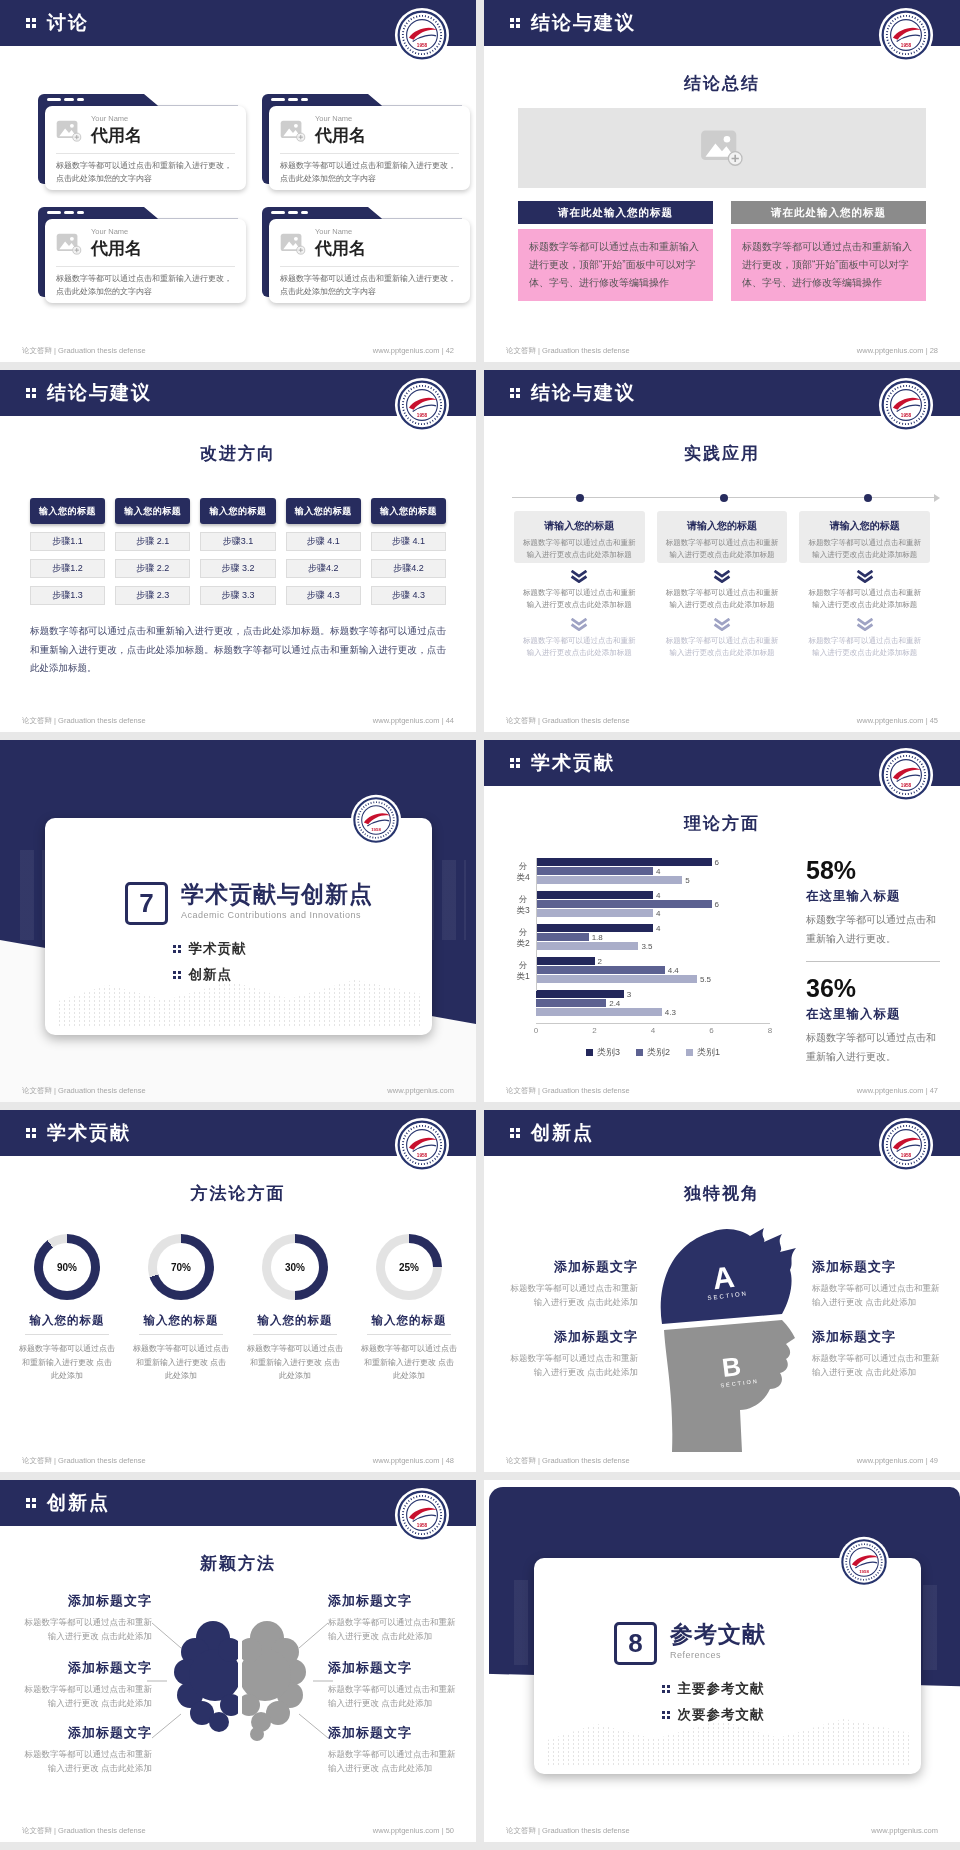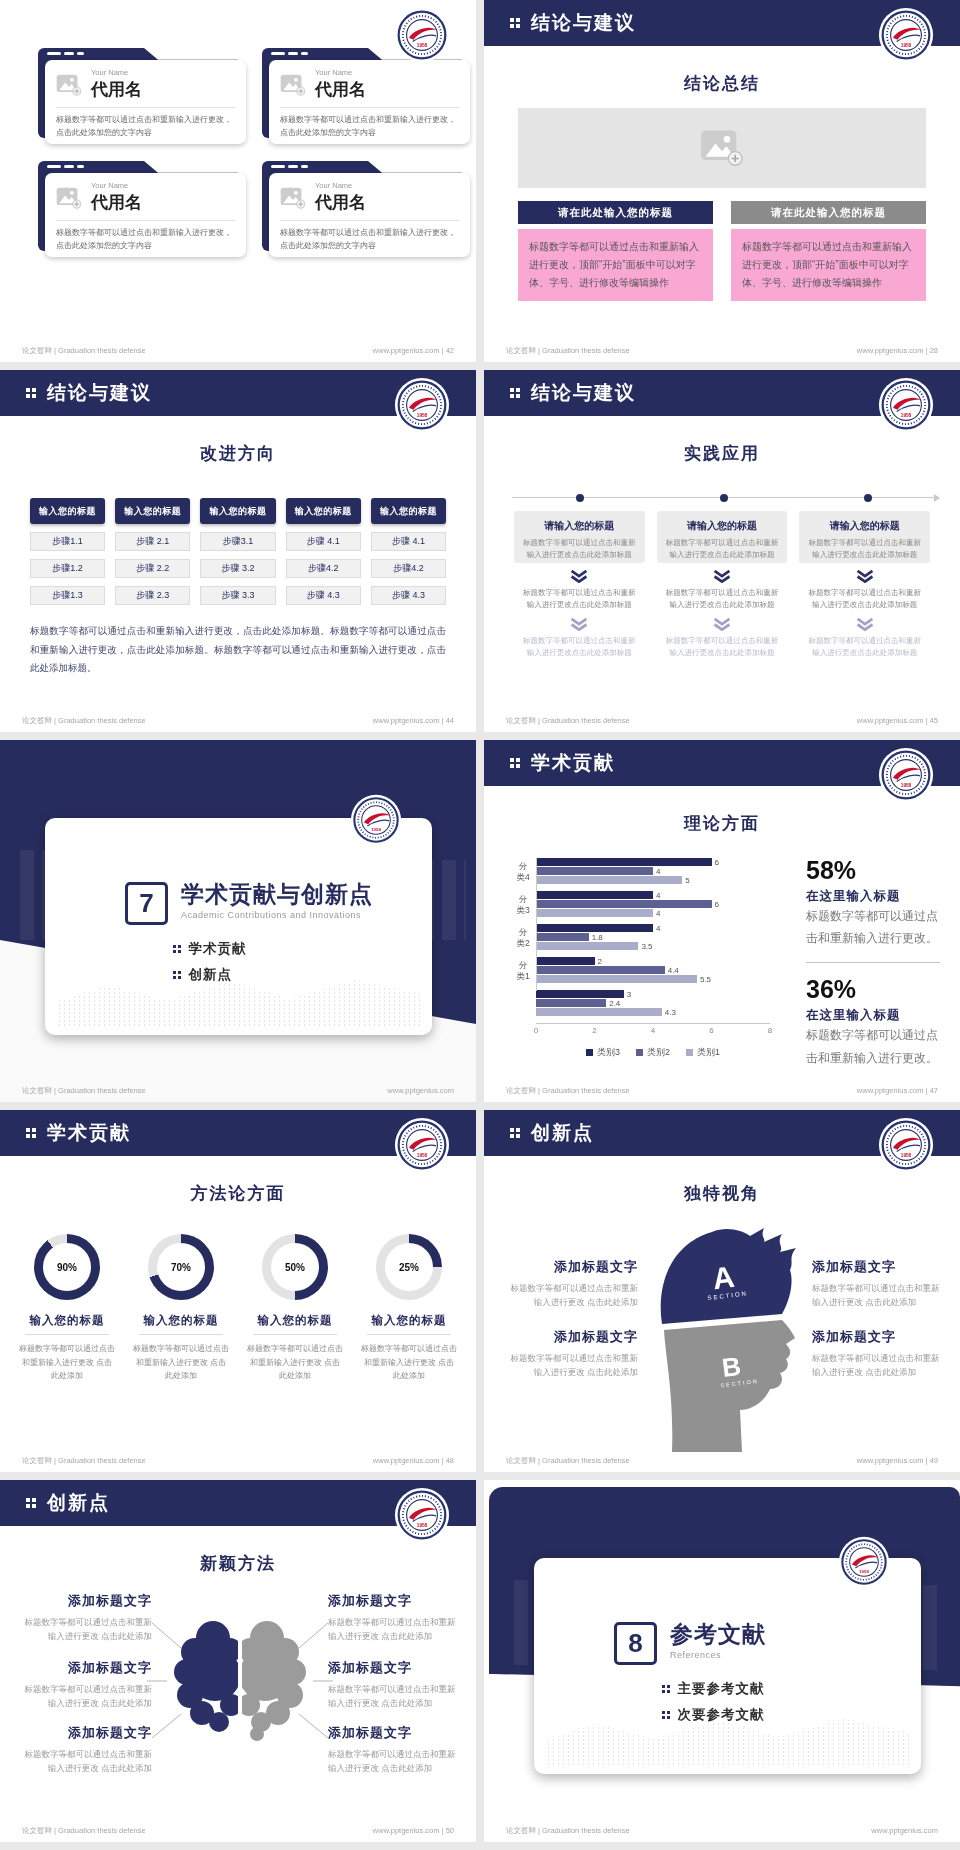--- a/index.html
+++ b/index.html
@@ -92,21 +92,21 @@
   .yline{position:absolute;left:26px;top:0;bottom:26px;border-left:1px solid #c9c9c9;}
   .xline{margin-left:26px;width:234px;border-top:1px solid #c9c9c9;}
   .xaxis{position:relative;margin-left:26px;height:12px;margin-top:2px;}
   .xaxis span{position:absolute;transform:translateX(-50%);font-size:8px;color:#888;}
   .legend{margin-left:26px;width:234px;display:flex;justify-content:center;gap:16px;margin-top:8px;}
   .legend .li{display:flex;align-items:center;gap:4px;font-size:9px;color:#555;}
   .legend .sw{width:7px;height:7px;display:block;}
   .statcol{position:absolute;left:322px;top:70px;width:134px;}
   .statv{font-size:25px;font-weight:bold;color:#111;}
   .statt{font-size:12.5px;font-weight:bold;color:#272c5e;margin-top:3px;letter-spacing:1px;}
-  .statb{font-size:12px;color:#777;line-height:1.85;}
+  .statb{font-size:10px;color:#777;line-height:1.85;margin-top:6px;}
   .statdiv{border-top:1px solid #c2c2c2;margin:13px 0 12px;}
   
   .s7row{position:absolute;left:10px;right:10px;top:78px;display:flex;}
   .s7col{flex:1;text-align:center;padding:0 8px;}
   .donut{position:relative;width:66px;height:66px;border-radius:50%;margin:0 auto;}
   .dinner{position:absolute;inset:9px;background:#fff;border-radius:50%;display:flex;align-items:center;justify-content:center;
           font-size:10px;font-weight:bold;color:#111;}
   .s7t{font-size:11.5px;font-weight:bold;color:#272c5e;margin-top:13px;letter-spacing:1px;}
   .s7d{border-top:1px solid #ddd;width:86%;margin:6px auto 7px;}
   .s7b{font-size:8px;color:#8a8a8a;line-height:1.7;}
@@ -142,20 +142,29 @@
     <g id="dblchev">
       <path d="M3,1 L11,6.5 L19,1" fill="none" stroke-width="3"></path>
       <path d="M3,7 L11,12.5 L19,7" fill="none" stroke-width="3"></path>
     </g>
   </defs>
 </svg>
 
 <div class="grid">
 
   <section class="slide">
+    <header class="hd">
+      <span class="dots4">
+          <i></i>
+          <i></i>
+          <i></i>
+          <i></i>
+        </span>
+      <h1>讨论</h1>
+    </header>
     <div class="logo"><svg viewBox="0 0 60 60">
           <use href="#piclogo"></use>
         </svg></div>
     <div class="body">
       <div class="s1grid">
 
         <div class="folder">
           <div class="fback"></div>
           <div class="fdash">
               <i></i>
@@ -642,21 +651,21 @@
           <div class="s7col">
             <div class="donut" style="background:conic-gradient(#272c5e 70%, #e3e3e3 0)">
        <div class="dinner">70%</div>
      </div>
      <div class="s7t">输入您的标题</div>
      <div class="s7d"></div>
      <div class="s7b">标题数字等都可以通过点击和重新输入进行更改 点击此处添加</div>
           </div>
           <div class="s7col">
             <div class="donut" style="background:conic-gradient(#272c5e 50%, #e3e3e3 0)">
-       <div class="dinner">50%</div>
+       <div class="dinner">30%</div>
      </div>
      <div class="s7t">输入您的标题</div>
      <div class="s7d"></div>
      <div class="s7b">标题数字等都可以通过点击和重新输入进行更改 点击此处添加</div>
           </div>
           <div class="s7col">
             <div class="donut" style="background:conic-gradient(#272c5e 25%, #e3e3e3 0)">
        <div class="dinner">25%</div>
      </div>
      <div class="s7t">输入您的标题</div>

